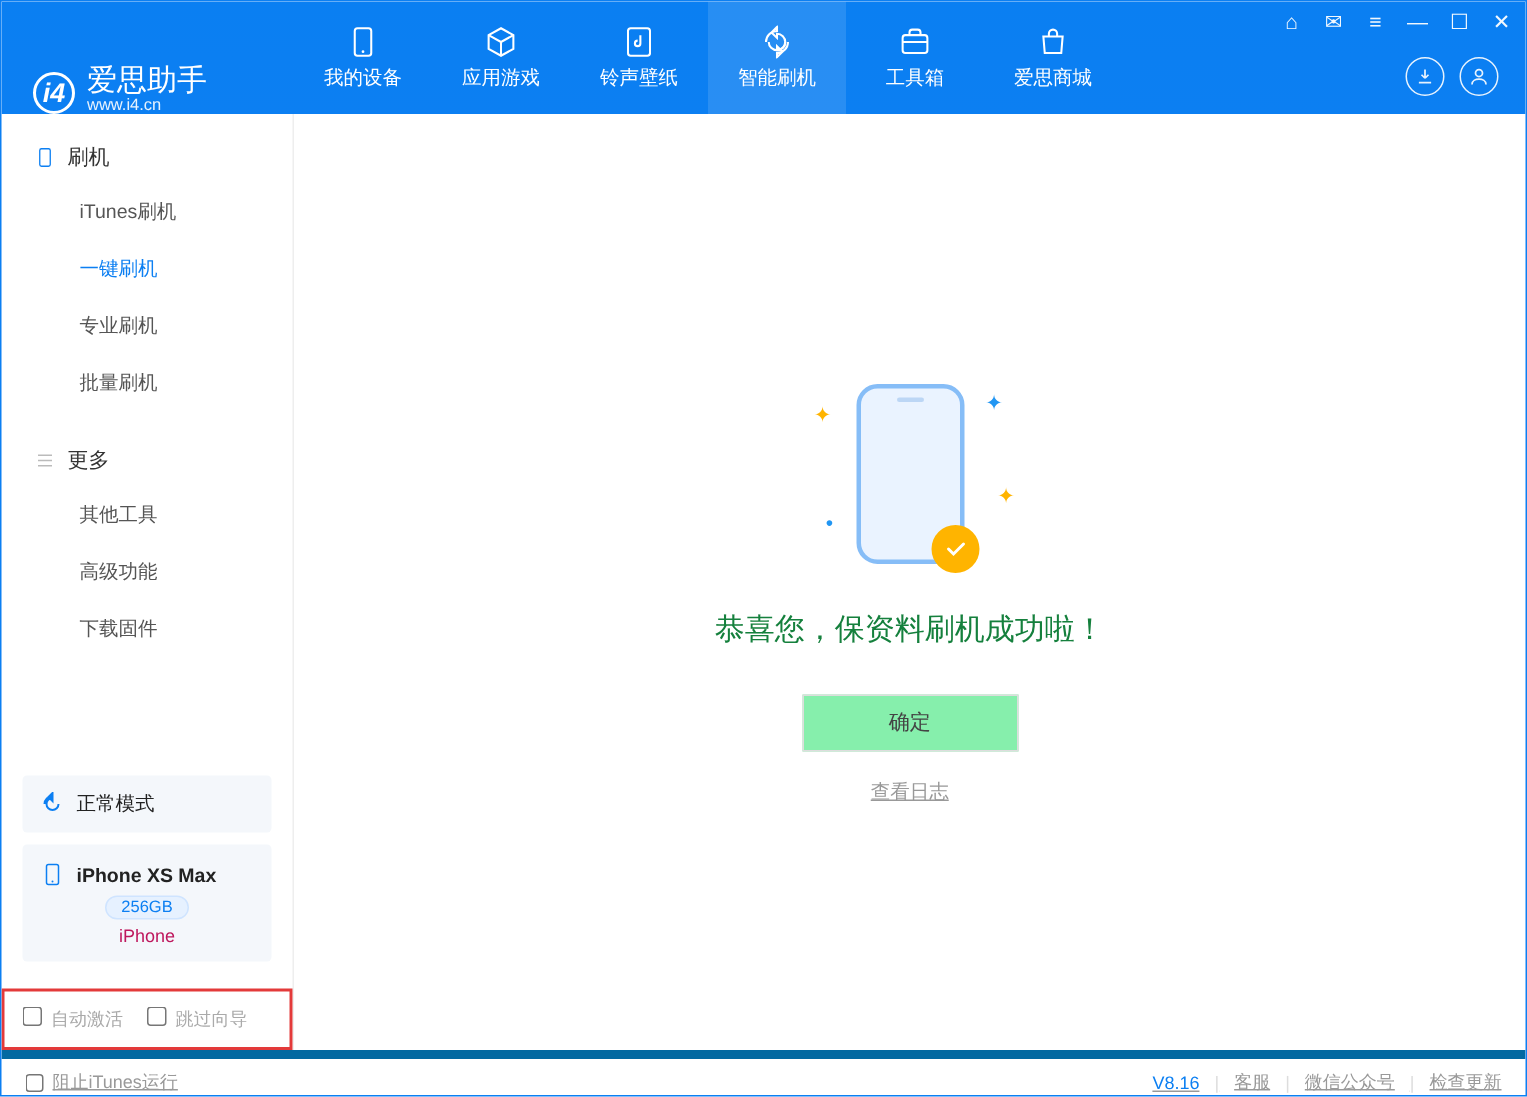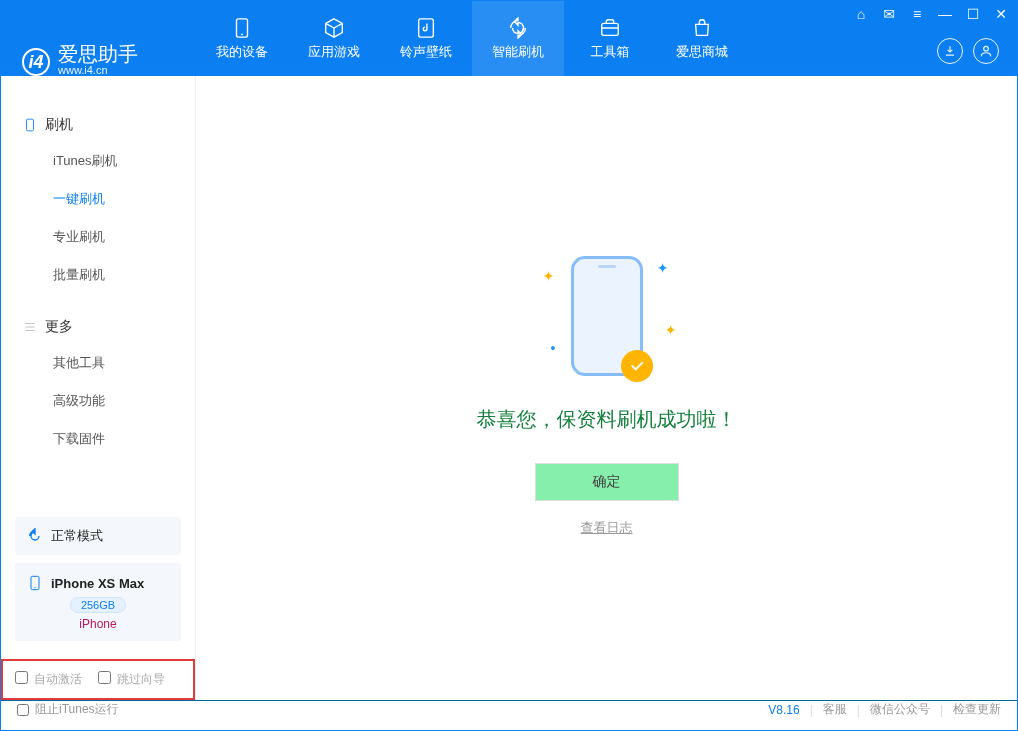--- a/index.html
+++ b/index.html
@@ -18,21 +18,21 @@
 .nav-icon svg { width: 22px; height: 22px; fill: #fff; }
 
 .win-controls { position: absolute; top: 5px; right: 8px; display: flex; gap: 12px; font-size: 14px; }
 .win-controls span { cursor: pointer; opacity: .95; width: 16px; text-align: center; }
 .tb-right { position: absolute; bottom: 12px; right: 18px; display: flex; gap: 10px; }
 .tb-right .circ { width: 26px; height: 26px; border: 1.5px solid #fff; border-radius: 50%; display: flex; align-items: center; justify-content: center; cursor: pointer; opacity: .9;}
 .tb-right svg { width: 14px; height: 14px; fill: #fff; }
 
 .body { display: flex; height: calc(731px - 75px - 30px - 2px); }
 .sidebar { width: 195px; border-right: 1px solid #eee; display: flex; flex-direction: column; }
-.sb-scroll { flex: 1; padding-top: 24px; }
+.sb-scroll { flex: 1; padding-top: 4px; }
 .sb-group { padding: 8px 0; }
 .sb-header { display: flex; align-items: center; gap: 8px; padding: 8px 22px; color: #333; font-size: 14px; }
 .sb-header .hicon { width: 14px; height: 14px; }
 .sb-item { padding: 10px 0 10px 52px; font-size: 13px; color: #555; cursor: pointer; }
 .sb-item.active { color: #0c7ff2; }
 
 .dev-panel { padding: 10px 14px; text-align: center; }
 .dev-box { background: #f4f7fb; border-radius: 3px; padding: 10px 12px; margin-bottom: 8px; }
 .dev-mode { display: flex; align-items: center; gap: 8px; color: #222; font-size: 13px; }
 .spin-icon { width: 16px; height: 16px; }
@@ -50,21 +50,21 @@
 .phone::before { content:''; position:absolute; top:6px; left:50%; transform:translateX(-50%); width:18px; height:3px; border-radius:2px; background:#bcd6f5;}
 .check-badge { position: absolute; right: -10px; bottom: -6px; width: 32px; height: 32px; background: #ffb400; border-radius: 50%; display: flex; align-items: center; justify-content: center; }
 .check-badge svg { width: 16px; height: 16px; fill: #fff; }
 .spark { position: absolute; font-size: 14px; }
 .s1 { left: -28px; top: 12px; color:#ffb400;} .s2 { right:-26px; top:4px; color:#2196f3;} .s3 { left:-20px; bottom:20px; color:#2196f3;} .s4{right:-34px; bottom:38px; color:#ffb400;}
 
 .success-text { font-size: 20px; color: #15803d; margin-bottom: 30px; }
 .ok-btn { width: 144px; height: 38px; border: 1px solid #ddd; background: #86efac; font-size: 14px; color: #444; cursor: pointer; margin-bottom: 18px; }
 .log-link { font-size: 13px; color: #999; text-decoration: underline; cursor: pointer; }
 
-.statusbar { height: 30px; border-top: 1px solid #0369a1; display: flex; align-items: flex-start; padding: 0 16px; font-size: 12px; color: #999; }
+.statusbar { height: 30px; border-top: 6px solid #0369a1; display: flex; align-items: flex-end; padding: 0 16px; font-size: 12px; color: #999; text-decoration: underline; }
 .statusbar .left { display: flex; align-items: center; gap: 6px; cursor: pointer; }
 .statusbar .left input { width: 12px; height: 12px; }
 .statusbar .right { margin-left: auto; display: flex; align-items: center; gap: 10px; }
 .statusbar .right .sep { color: #ddd; }
 .statusbar .ver { color: #0c7ff2; }
 .statusbar .lnk { cursor: pointer; }
 </style>
 </head>
 <body>
 

